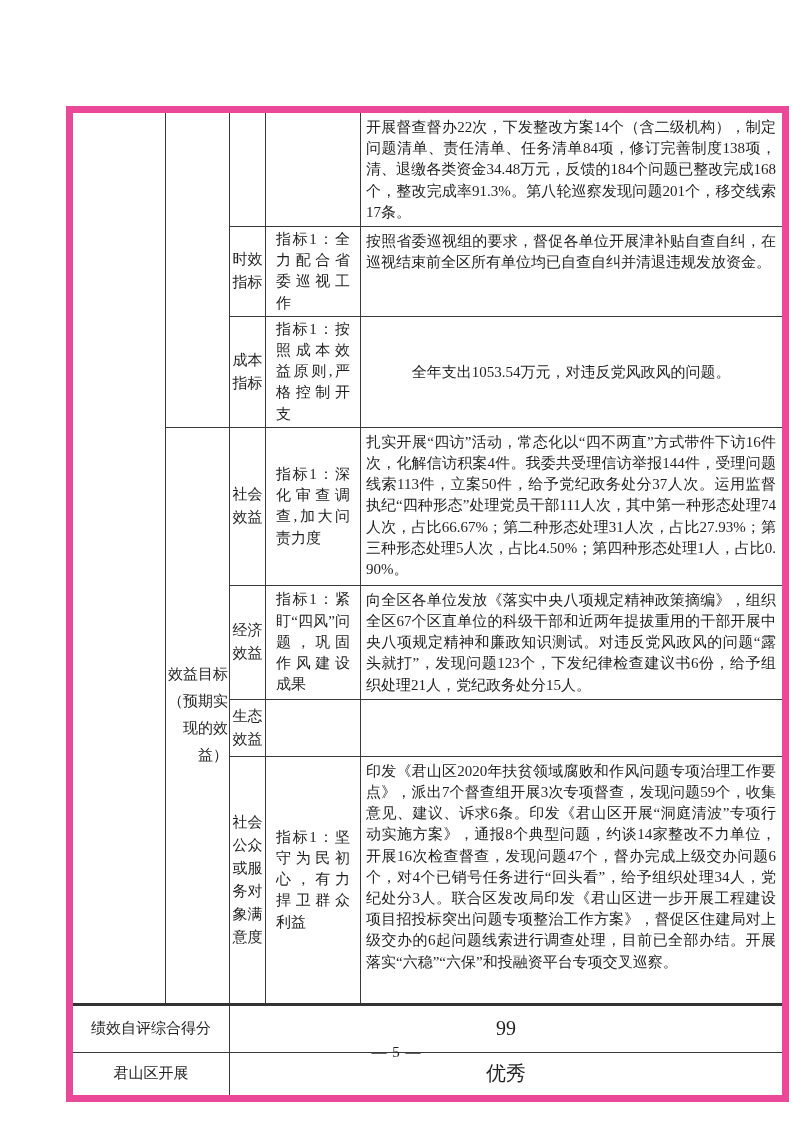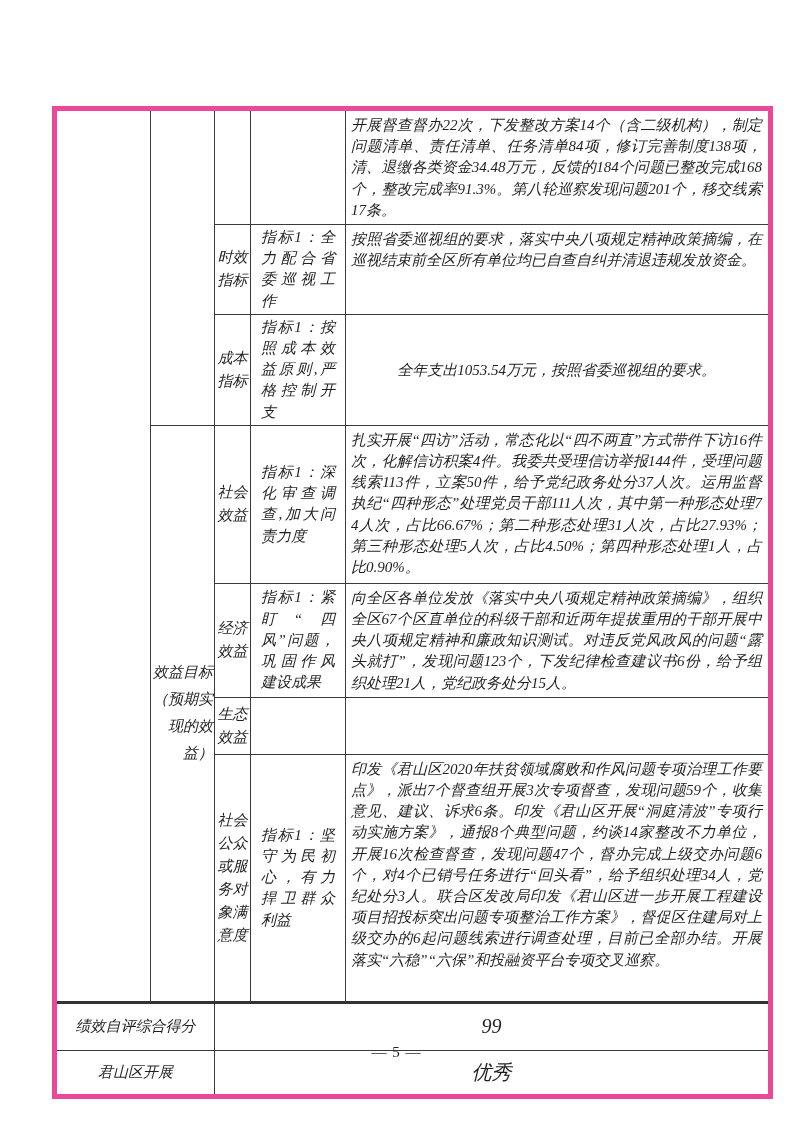--- a/index.html
+++ b/index.html
@@ -6,24 +6,23 @@
   html,body { width:793px; height:1122px; }
   body {
     position:relative;
     background:#ffffff;
     font-family:"Liberation Serif","DejaVu Serif",serif;
     color:#1f1f1f;
   }
   .page { position:absolute; inset:0; background:#fff; }
 
   table.main {
-    position:absolute; left:52px; top:106px; width:716px;
+    position:absolute; left:66px; top:106px; width:716px;
     border-collapse:collapse; table-layout:fixed;
-    border:5px solid #ec4899;
-    font-style:italic;
+    border:7px solid #ec4899;
   }
   td {
     border:1px solid #3a3a3a;
     vertical-align:middle;
     font-size:15px;
     overflow:hidden;
   }
   td.cat {
     text-align:center;
     white-space:pre-line;
@@ -83,28 +82,28 @@
       <td rowspan="3"></td>
       <td class="cat"></td>
       <td class="ind"></td>
       <td class="content">开展督查督办22次，下发整改方案14个（含二级机构），制定问题清单、责任清单、任务清单84项，修订完善制度138项，清、退缴各类资金34.48万元，反馈的184个问题已整改完成168个，整改完成率91.3%。第八轮巡察发现问题201个，移交线索17条。</td>
     </tr>
 
     <tr style="height:65px">
       <td class="cat">时效
 指标</td>
       <td class="ind">指标1：全力配合省委巡视工作</td>
-      <td class="content">按照省委巡视组的要求，落实中央八项规定精神政策摘编，在巡视结束前全区所有单位均已自查自纠并清退违规发放资金。</td>
+      <td class="content">按照省委巡视组的要求，督促各单位开展津补贴自查自纠，在巡视结束前全区所有单位均已自查自纠并清退违规发放资金。</td>
     </tr>
 
     <tr style="height:65px">
       <td class="cat">成本
 指标</td>
       <td class="ind">指标1：按照成本效益原则,严格控制开支</td>
-      <td class="content vcenter hcenter">全年支出1053.54万元，按照省委巡视组的要求。</td>
+      <td class="content vcenter hcenter">全年支出1053.54万元，对违反党风政风的问题。</td>
     </tr>
 
     <tr style="height:158px">
       <td rowspan="4" class="benefit">效益目标
 （预期实
 现的效
 益）</td>
       <td class="cat">社会
 效益</td>
       <td class="ind">指标1：深化审查调查,加大问责力度</td>

